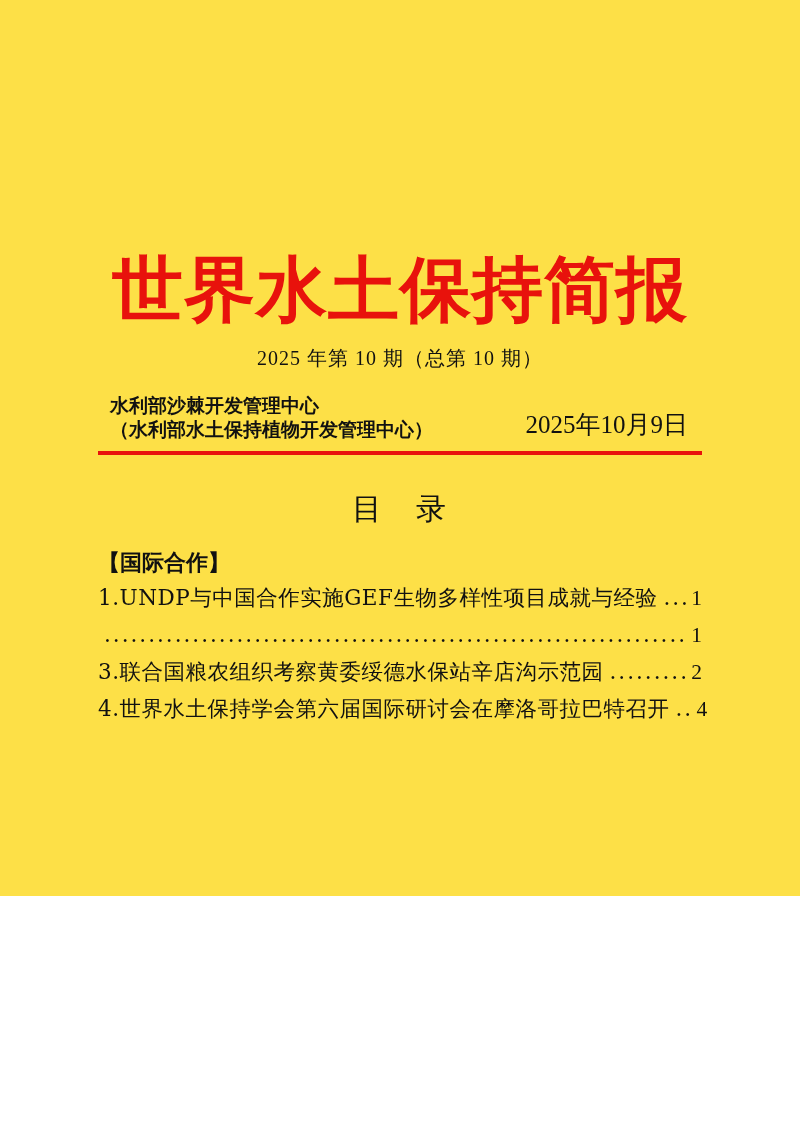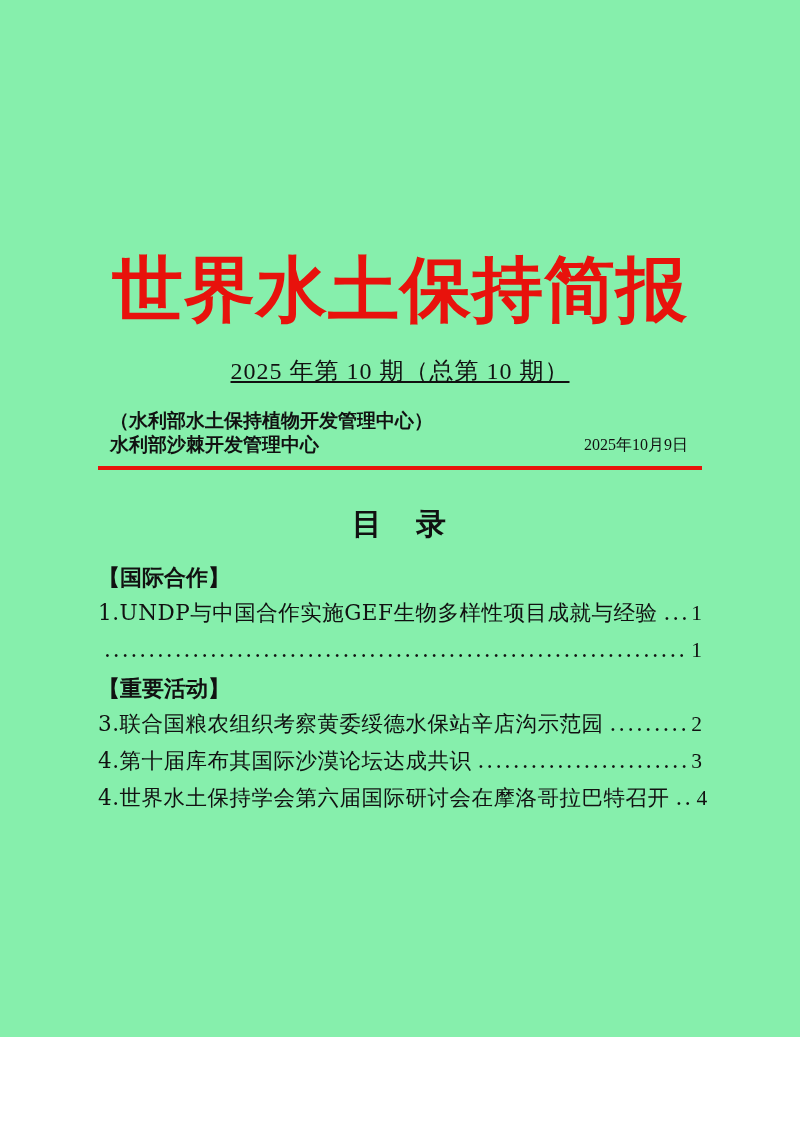--- a/index.html
+++ b/index.html
@@ -5,76 +5,75 @@
   * { margin: 0; padding: 0; box-sizing: border-box; }
   html, body {
     width: 800px;
     background: #ffffff;
     font-family: "Liberation Serif", "DejaVu Serif", serif;
     color: #111111;
   }
   body { height: 1132px; overflow: hidden; }
   .page {
     width: 800px;
-    height: 1037px;
-    background: #86efac;
+    height: 896px;
+    background: #fde047;
     position: relative;
   }
   .content {
     width: 604px;
     margin: 0 auto;
     padding-top: 250px;
   }
   .masthead-title {
     text-align: center;
     color: var(--accent-red, #e8120c);
     font-size: 71px;
     font-weight: 900;
     font-family: "DejaVu Serif", "Liberation Serif", serif;
     line-height: 1.12;
     letter-spacing: 1px;
     white-space: nowrap;
   }
   .issue-line {
     text-align: center;
-    font-size: 24px;
-    margin-top: 25px;
+    font-size: 20px;
+    margin-top: 15px;
     letter-spacing: 1px;
-    text-decoration: underline;
   }
   .pub-row {
     margin-top: 22px;
     display: flex;
     align-items: flex-end;
     justify-content: space-between;
   }
   .org-block {
     font-family: "Liberation Sans", "DejaVu Sans", sans-serif;
     font-weight: 700;
     font-size: 19px;
     line-height: 24px;
     padding-left: 12px;
   }
   .pub-date {
-    font-size: 16px;
+    font-size: 25px;
     padding-right: 14px;
     padding-bottom: 1px;
     white-space: nowrap;
   }
   .red-rule {
     margin-top: 9px;
     height: 4px;
     background: var(--accent-red, #e8120c);
     border: none;
   }
   .toc-title {
     margin-top: 36px;
     text-align: center;
     font-family: "Liberation Sans", "DejaVu Sans", sans-serif;
-    font-weight: 700;
+    font-weight: 400;
     font-size: 30px;
     line-height: 36px;
     letter-spacing: 2px;
   }
   .toc { margin-top: 22px; }
   .toc-section-header {
     text-align: left;
     font-weight: 700;
     font-size: 22px;
     line-height: 27px;
@@ -116,22 +115,22 @@
 
 <div class="page">
   <div class="content">
 
     <div class="masthead-title">世界水土保持简报</div>
 
     <div class="issue-line">2025 年第 10 期（总第 10 期）</div>
 
     <div class="pub-row">
       <div class="org-block">
+        <div>水利部沙棘开发管理中心</div>
         <div>（水利部水土保持植物开发管理中心）</div>
-        <div>水利部沙棘开发管理中心</div>
       </div>
       <div class="pub-date">2025年10月9日</div>
     </div>
 
     <div class="red-rule"></div>
 
     <div class="toc-title">目　录</div>
 
     <div class="toc">
 
@@ -141,34 +140,28 @@
         <span class="toc-item-label">1.UNDP与中国合作实施GEF生物多样性项目成就与经验</span>
         <span class="toc-leader"></span>
         <span class="toc-page-num">1</span>
       </div>
 
       <div class="toc-item">
         <span class="toc-leader"></span>
         <span class="toc-page-num">1</span>
       </div>
 
-      <div class="toc-section-header">【重要活动】</div>
 
       <div class="toc-item">
         <span class="toc-item-label">3.联合国粮农组织考察黄委绥德水保站辛店沟示范园</span>
         <span class="toc-leader"></span>
         <span class="toc-page-num">2</span>
       </div>
 
 
-      <div class="toc-item">
-        <span class="toc-item-label">4.第十届库布其国际沙漠论坛达成共识</span>
-        <span class="toc-leader"></span>
-        <span class="toc-page-num">3</span>
-      </div>
 
 
       <div class="toc-item">
         <span class="toc-item-label">4.世界水土保持学会第六届国际研讨会在摩洛哥拉巴特召开</span>
         <span class="toc-leader"></span>
         <span class="toc-page-num">4</span>
       </div>
 
     </div>
   </div>

